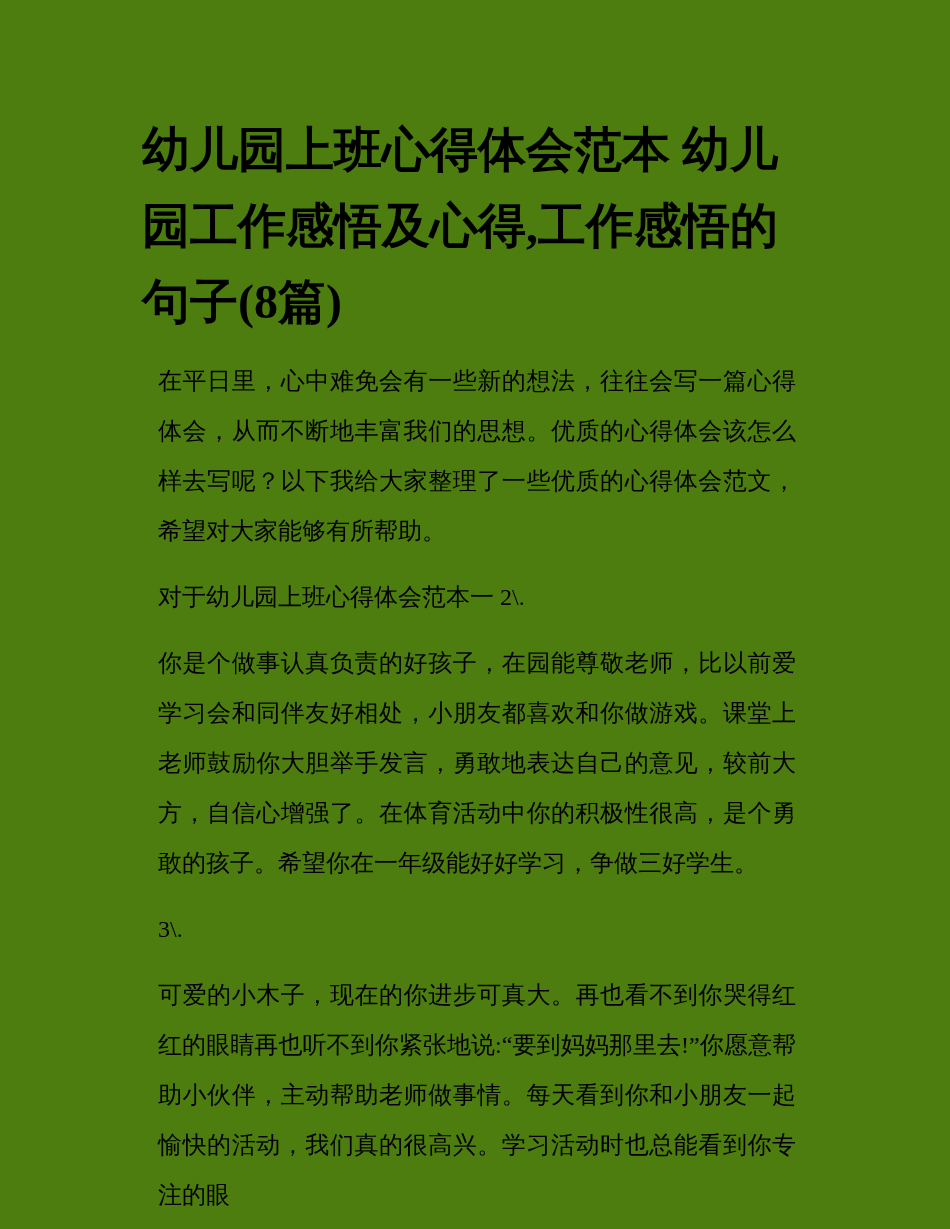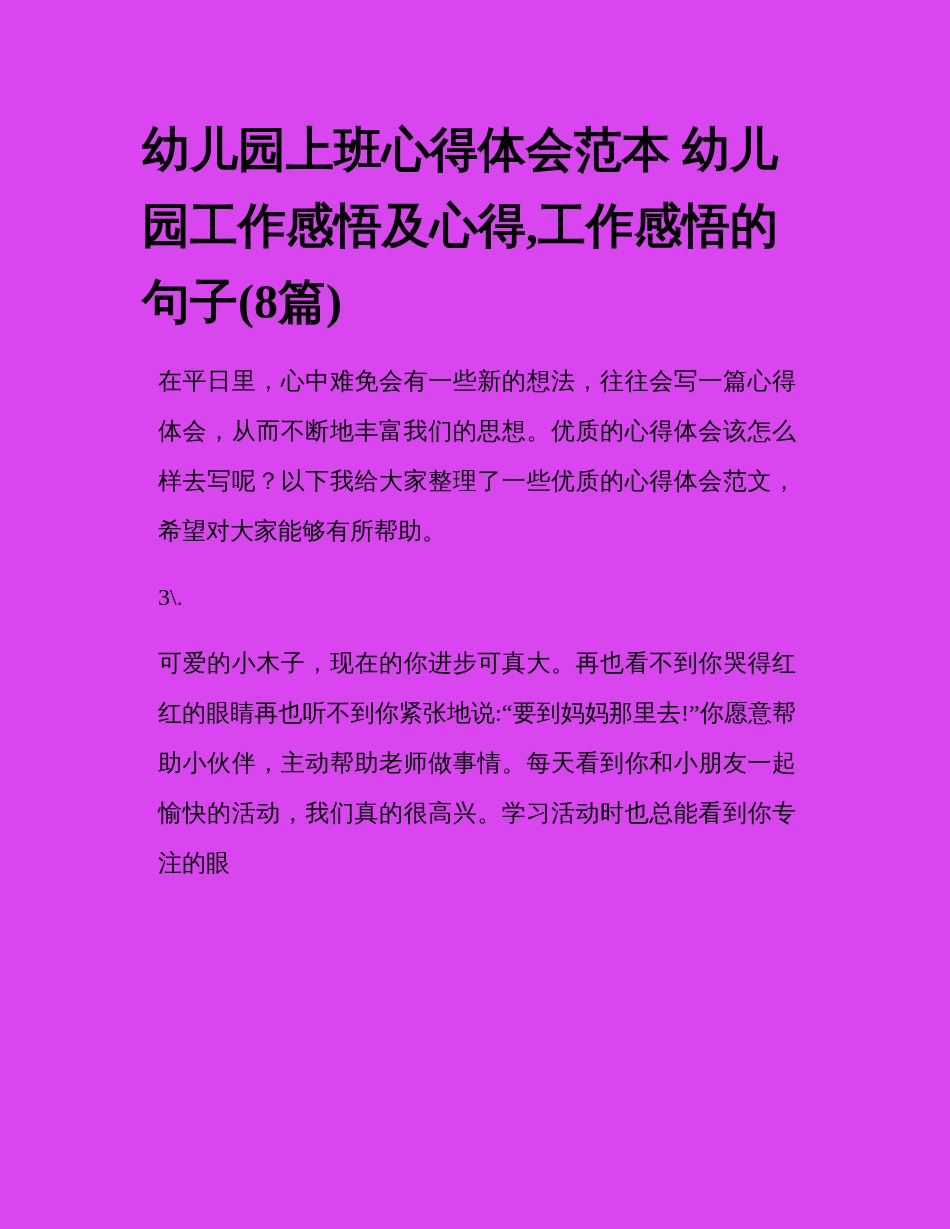--- a/index.html
+++ b/index.html
@@ -4,21 +4,21 @@
 <style>
   html, body {
     margin: 0;
     padding: 0;
     background: #ffffff;
   }
   .page {
     position: relative;
     width: 950px;
     height: 1229px;
-    background: #d946ef;
+    background: #4d7c0f;
     overflow: hidden;
     font-family: "Liberation Serif", "DejaVu Serif", serif;
     color: #000000;
   }
   .content {
     position: absolute;
     left: 142px;
     top: 112px;
     width: 670px;
   }
@@ -41,16 +41,18 @@
     overflow-wrap: break-word;
   }
 </style>
 </head>
 <body>
 
 <div class="page">
   <div class="content">
     <h1 class="doc-title">幼儿园上班心得体会范本 幼儿园工作感悟及心得,工作感悟的句子(8篇)</h1>
     <p class="para">在平日里，心中难免会有一些新的想法，往往会写一篇心得体会，从而不断地丰富我们的思想。优质的心得体会该怎么样去写呢？以下我给大家整理了一些优质的心得体会范文，希望对大家能够有所帮助。</p>
+    <p class="para">对于幼儿园上班心得体会范本一 2\.</p>
+    <p class="para">你是个做事认真负责的好孩子，在园能尊敬老师，比以前爱学习会和同伴友好相处，小朋友都喜欢和你做游戏。课堂上老师鼓励你大胆举手发言，勇敢地表达自己的意见，较前大方，自信心增强了。在体育活动中你的积极性很高，是个勇敢的孩子。希望你在一年级能好好学习，争做三好学生。</p>
     <p class="para">3\.</p>
     <p class="para">可爱的小木子，现在的你进步可真大。再也看不到你哭得红红的眼睛再也听不到你紧张地说:“要到妈妈那里去!”你愿意帮助小伙伴，主动帮助老师做事情。每天看到你和小朋友一起愉快的活动，我们真的很高兴。学习活动时也总能看到你专注的眼</p>
   </div>
 </div>
 
 </body></html>

